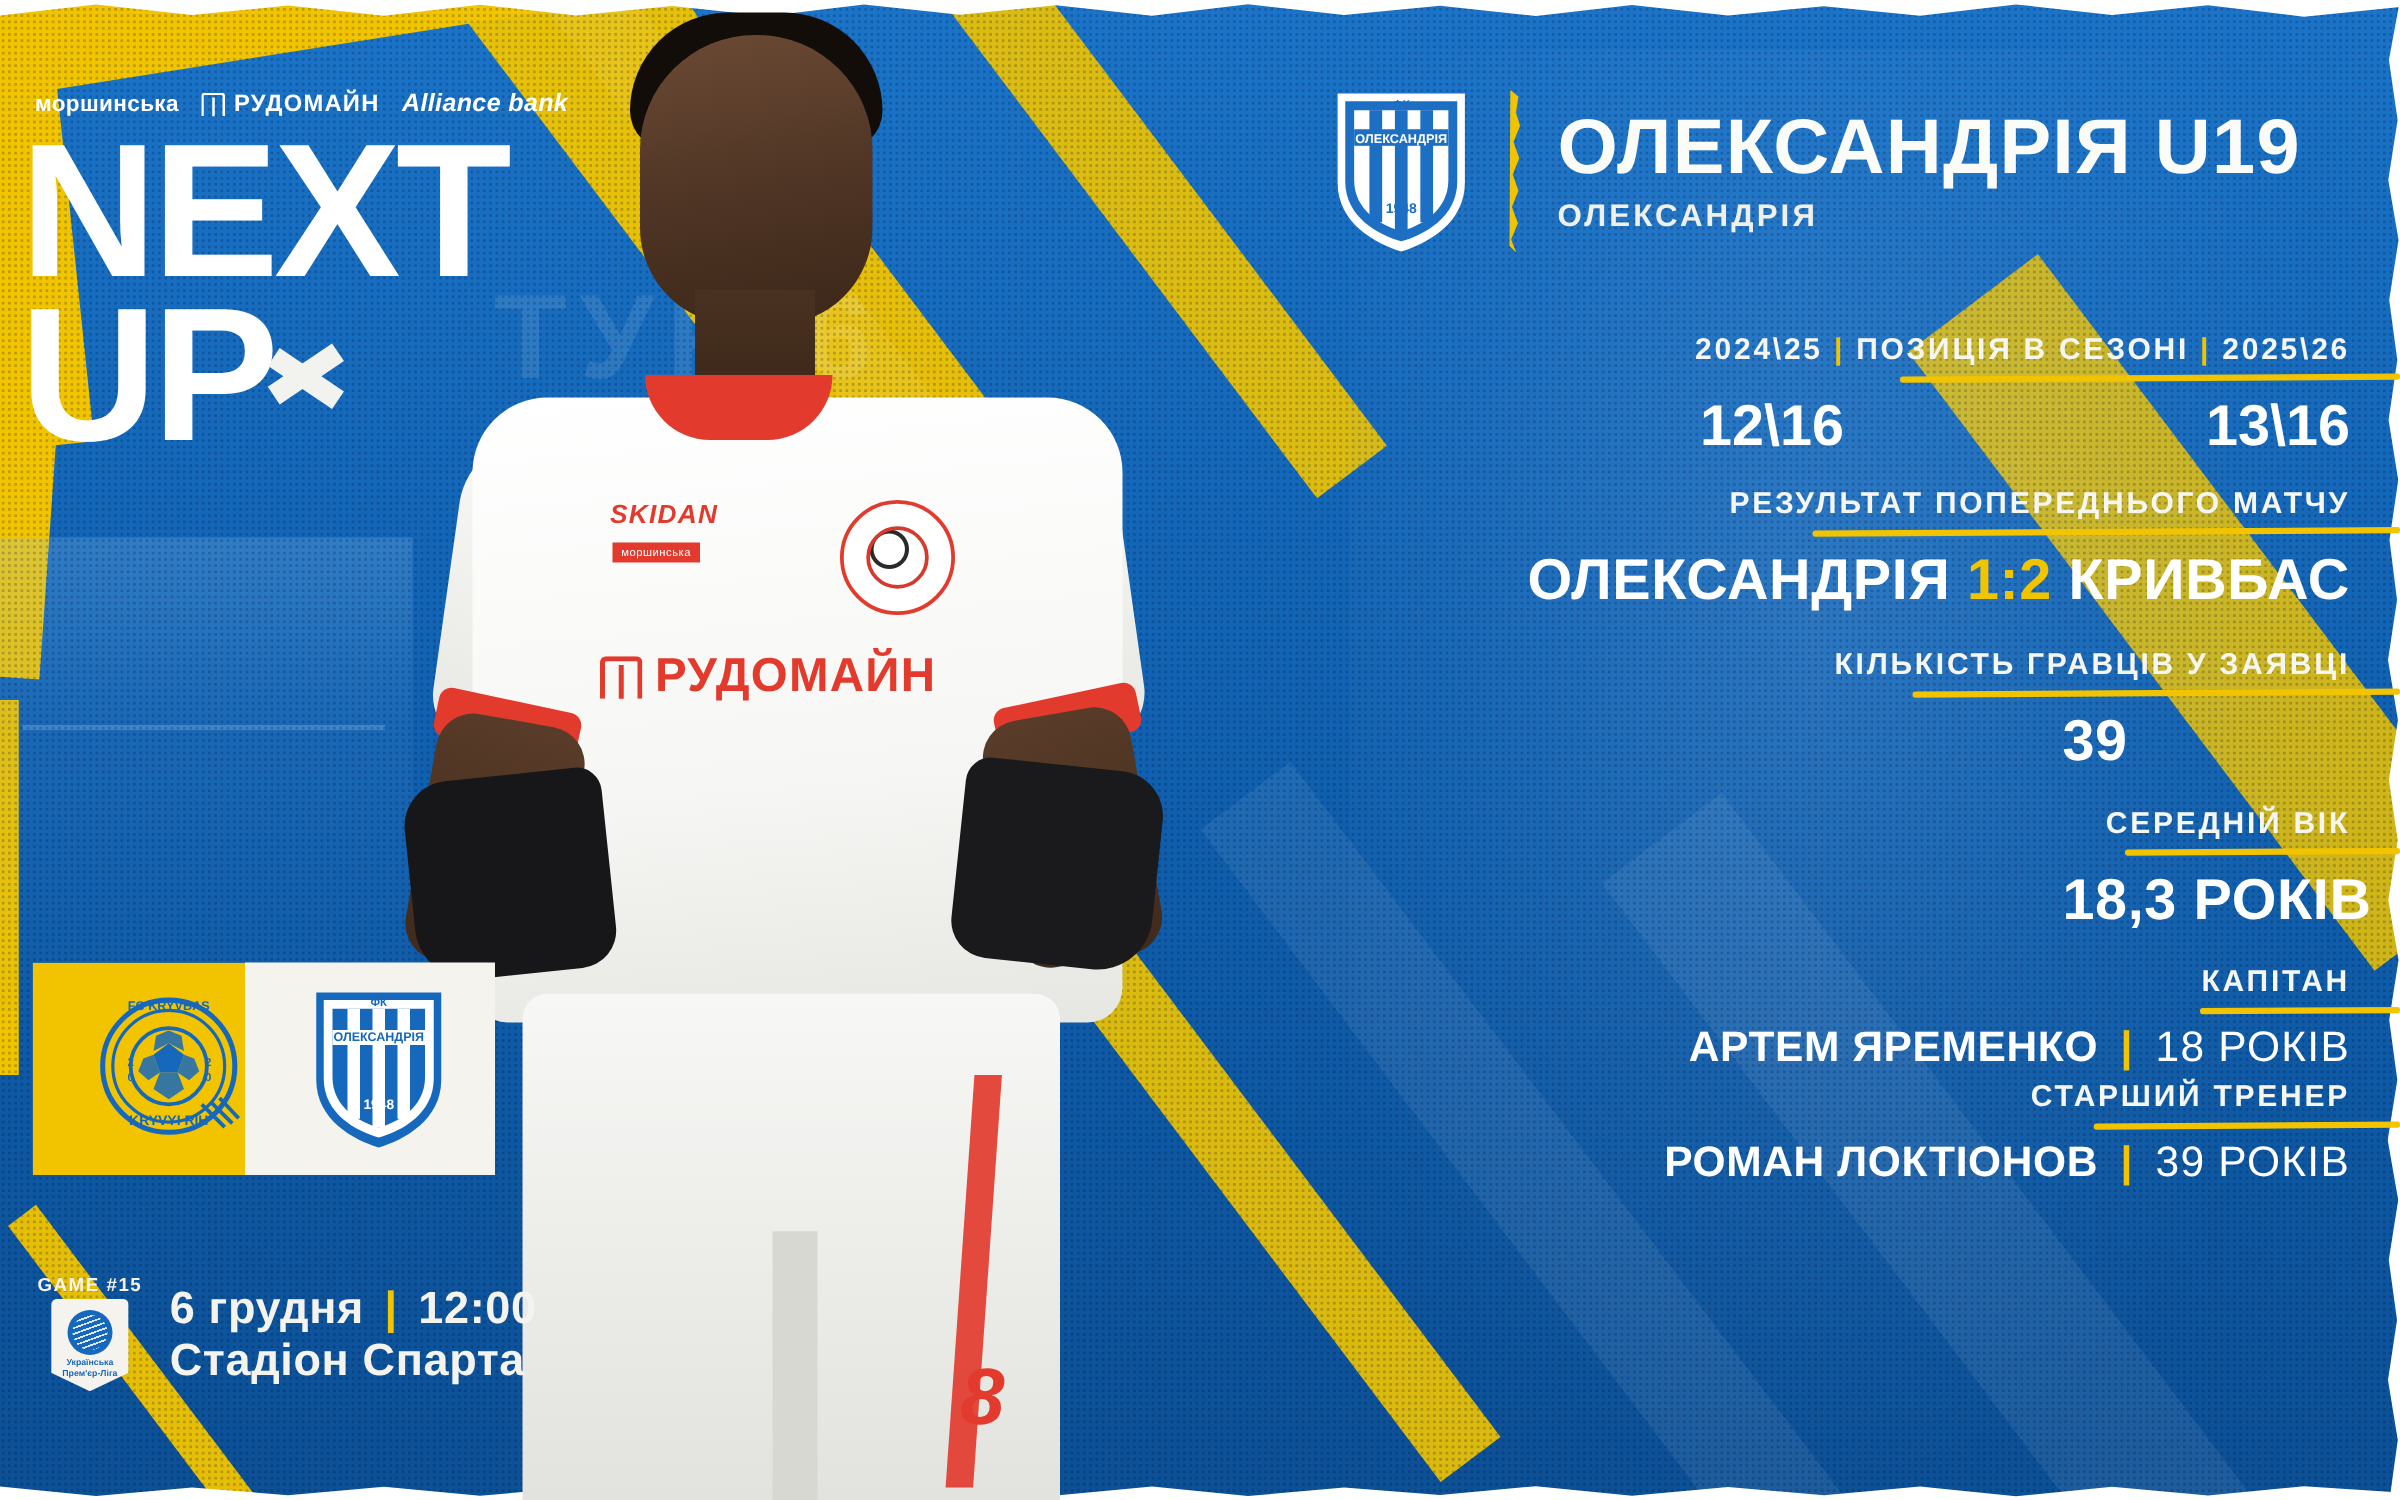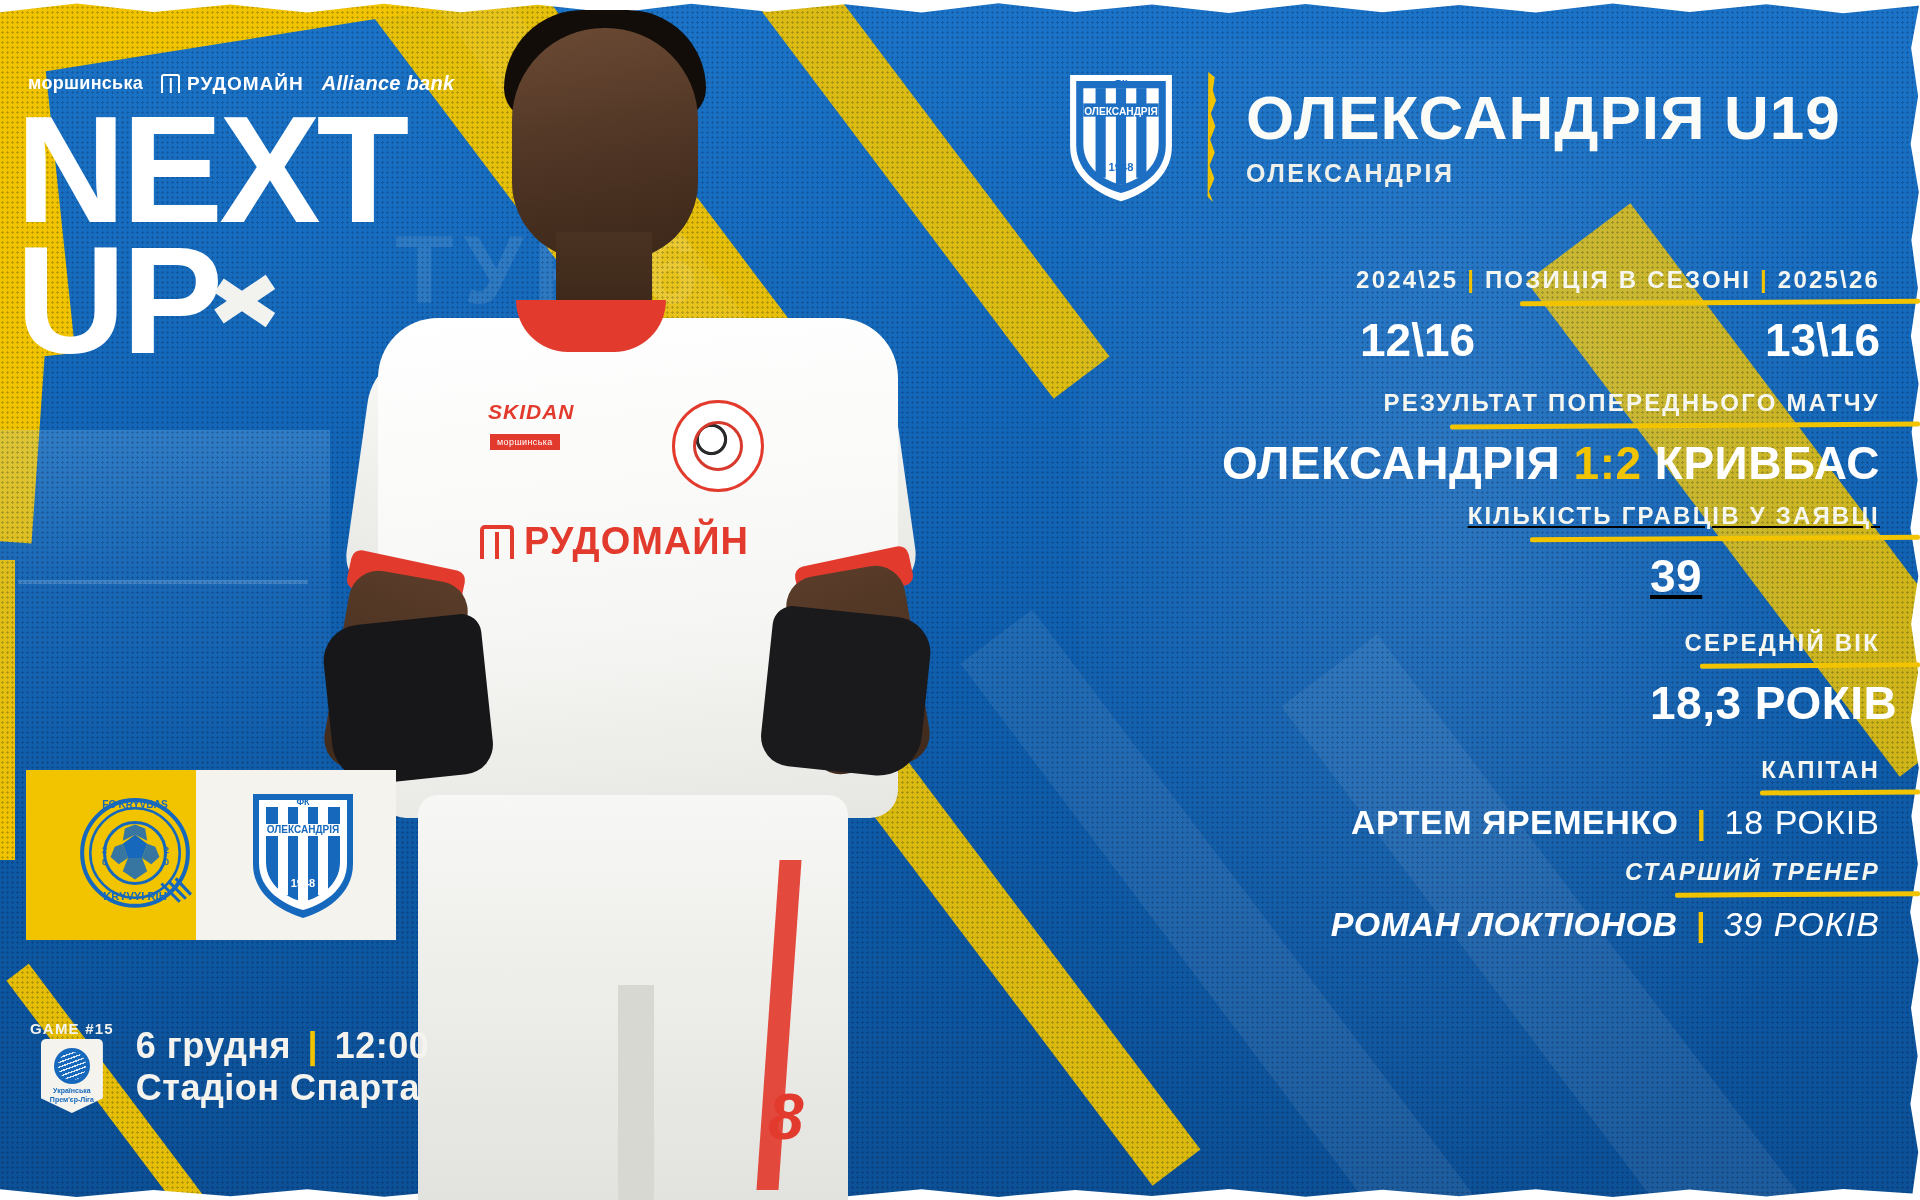--- a/index.html
+++ b/index.html
@@ -367,21 +367,21 @@
       <div class="stat" style="margin-top:22px;">
         <div class="stat-label">РЕЗУЛЬТАТ ПОПЕРЕДНЬОГО МАТЧУ</div>
         <div class="rule" style="width:470px;"></div>
         <div class="stat-value">
           <span>ОЛЕКСАНДРІЯ</span>
           <span class="yel">1:2</span>
           <span>КРИВБАС</span>
         </div>
       </div>
 
-      <div class="stat" style="margin-top:12px;text-decoration:underline;">
+      <div class="stat" style="margin-top:28px;">
         <div class="stat-label">КІЛЬКІСТЬ ГРАВЦІВ У ЗАЯВЦІ</div>
         <div class="rule" style="width:390px;"></div>
         <div class="stat-value" style="text-align:left;padding-left:0;margin-left:610px;">39</div>
       </div>
 
       <div class="stat" style="margin-top:26px;">
         <div class="stat-label">СЕРЕДНІЙ ВІК</div>
         <div class="rule" style="width:220px;"></div>
         <div class="stat-value" style="text-align:left;padding-left:0;margin-left:610px;">18,3 РОКІВ</div>
       </div>
@@ -389,21 +389,21 @@
       <div class="stat" style="margin-top:26px;">
         <div class="stat-label">КАПІТАН</div>
         <div class="rule" style="width:160px;"></div>
         <div class="stat-value" style="font-size:34px;">
           <span>АРТЕМ ЯРЕМЕНКО</span>
           <span class="pipe">|</span>
           <span class="thin">18 РОКІВ</span>
         </div>
       </div>
 
-      <div class="stat" style="margin-top:16px;font-style:italic;">
+      <div class="stat" style="margin-top:6px;">
         <div class="stat-label">СТАРШИЙ ТРЕНЕР</div>
         <div class="rule" style="width:245px;"></div>
         <div class="stat-value" style="font-size:34px;">
           <span>РОМАН ЛОКТІОНОВ</span>
           <span class="pipe">|</span>
           <span class="thin">39 РОКІВ</span>
         </div>
       </div>
 
     </div>

